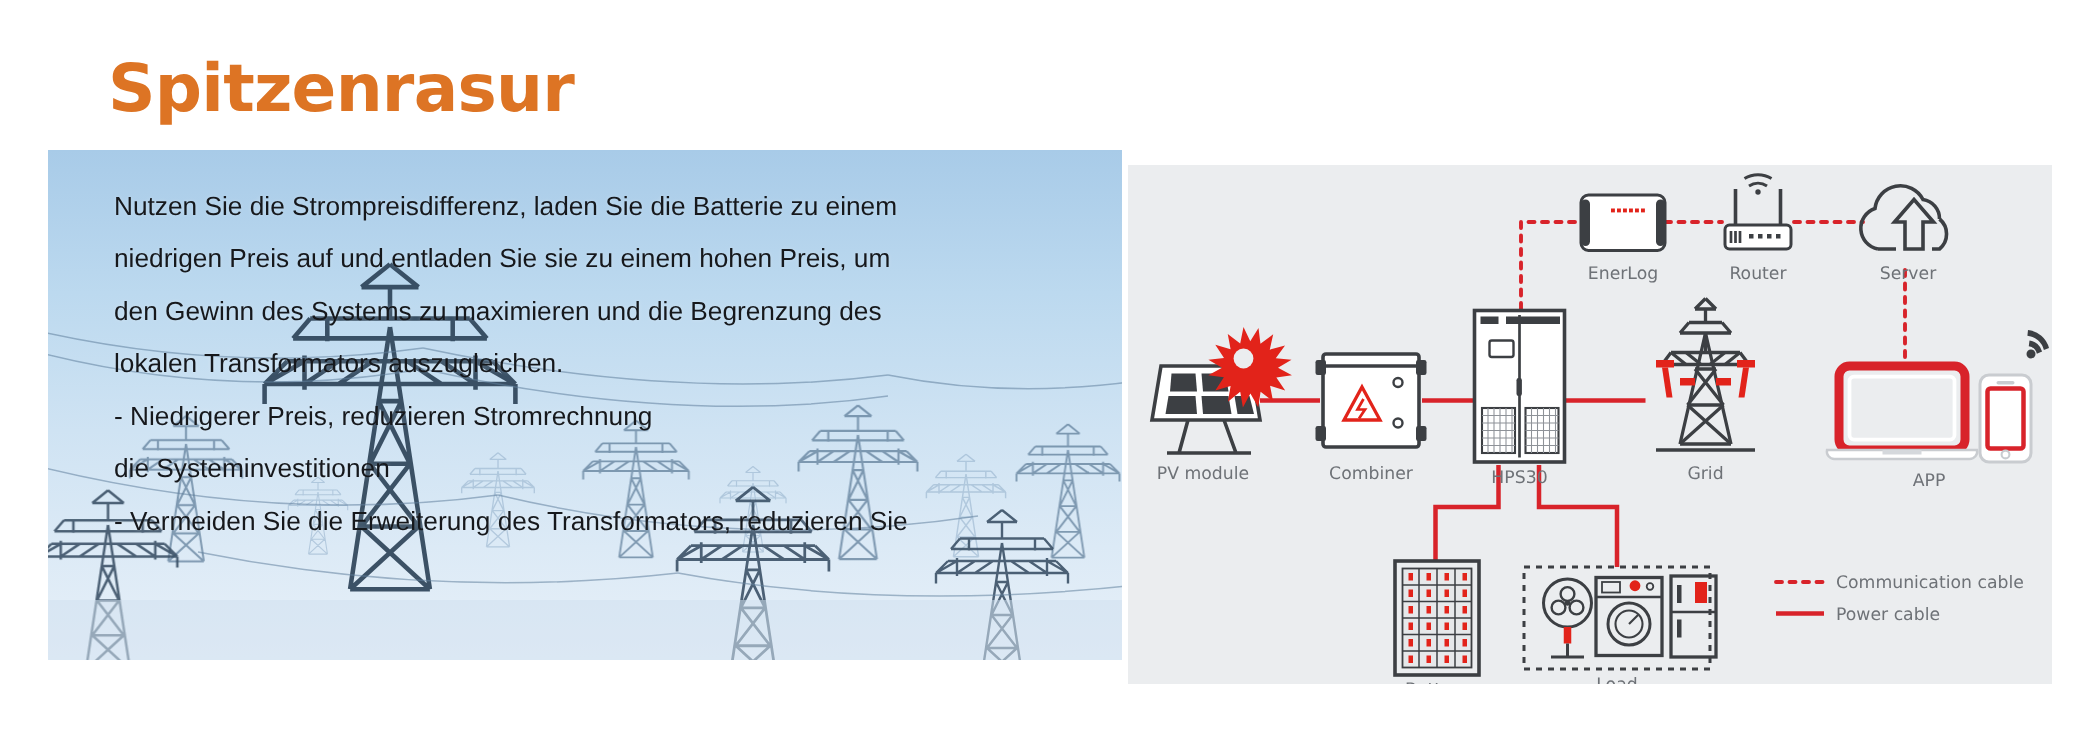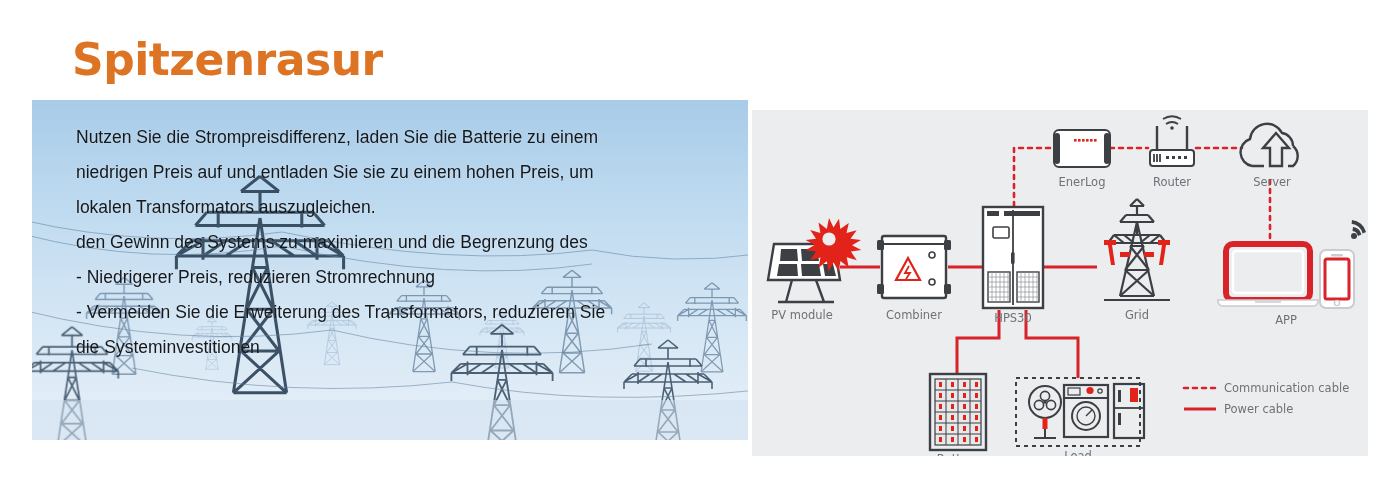--- a/index.html
+++ b/index.html
@@ -124,27 +124,27 @@
         <path d="M420,282 Q560,308 726,290"></path>
       </g>
 
       <rect x="0" y="300" width="716" height="40" fill="#cfe0ee" opacity=".55"></rect>
     </svg>
 
     <div class="overlay-text">
       <div class="ot-para">
         <span class="ot-line">Nutzen Sie die Strompreisdifferenz, laden Sie die Batterie zu einem</span>
         <span class="ot-line">niedrigen Preis auf und entladen Sie sie zu einem hohen Preis, um</span>
+        <span class="ot-line">den Gewinn des Systems zu maximieren und die Begrenzung des</span>
         <span class="ot-line">lokalen Transformators auszugleichen.</span>
-        <span class="ot-line">den Gewinn des Systems zu maximieren und die Begrenzung des</span>
       </div>
       <div>
         <span class="ot-line">- Niedrigerer Preis, reduzieren Stromrechnung</span>
+        <span class="ot-line">die Systeminvestitionen</span>
         <span class="ot-line">- Vermeiden Sie die Erweiterung des Transformators, reduzieren Sie</span>
-        <span class="ot-line">die Systeminvestitionen</span>
       </div>
     </div>
   </div>
 
   <div class="diagram-panel">
     <svg class="diag" viewBox="0 0 616 346">
 
       <g>
 
         <path class="pwr" d="M88,157 L128,157"></path>

